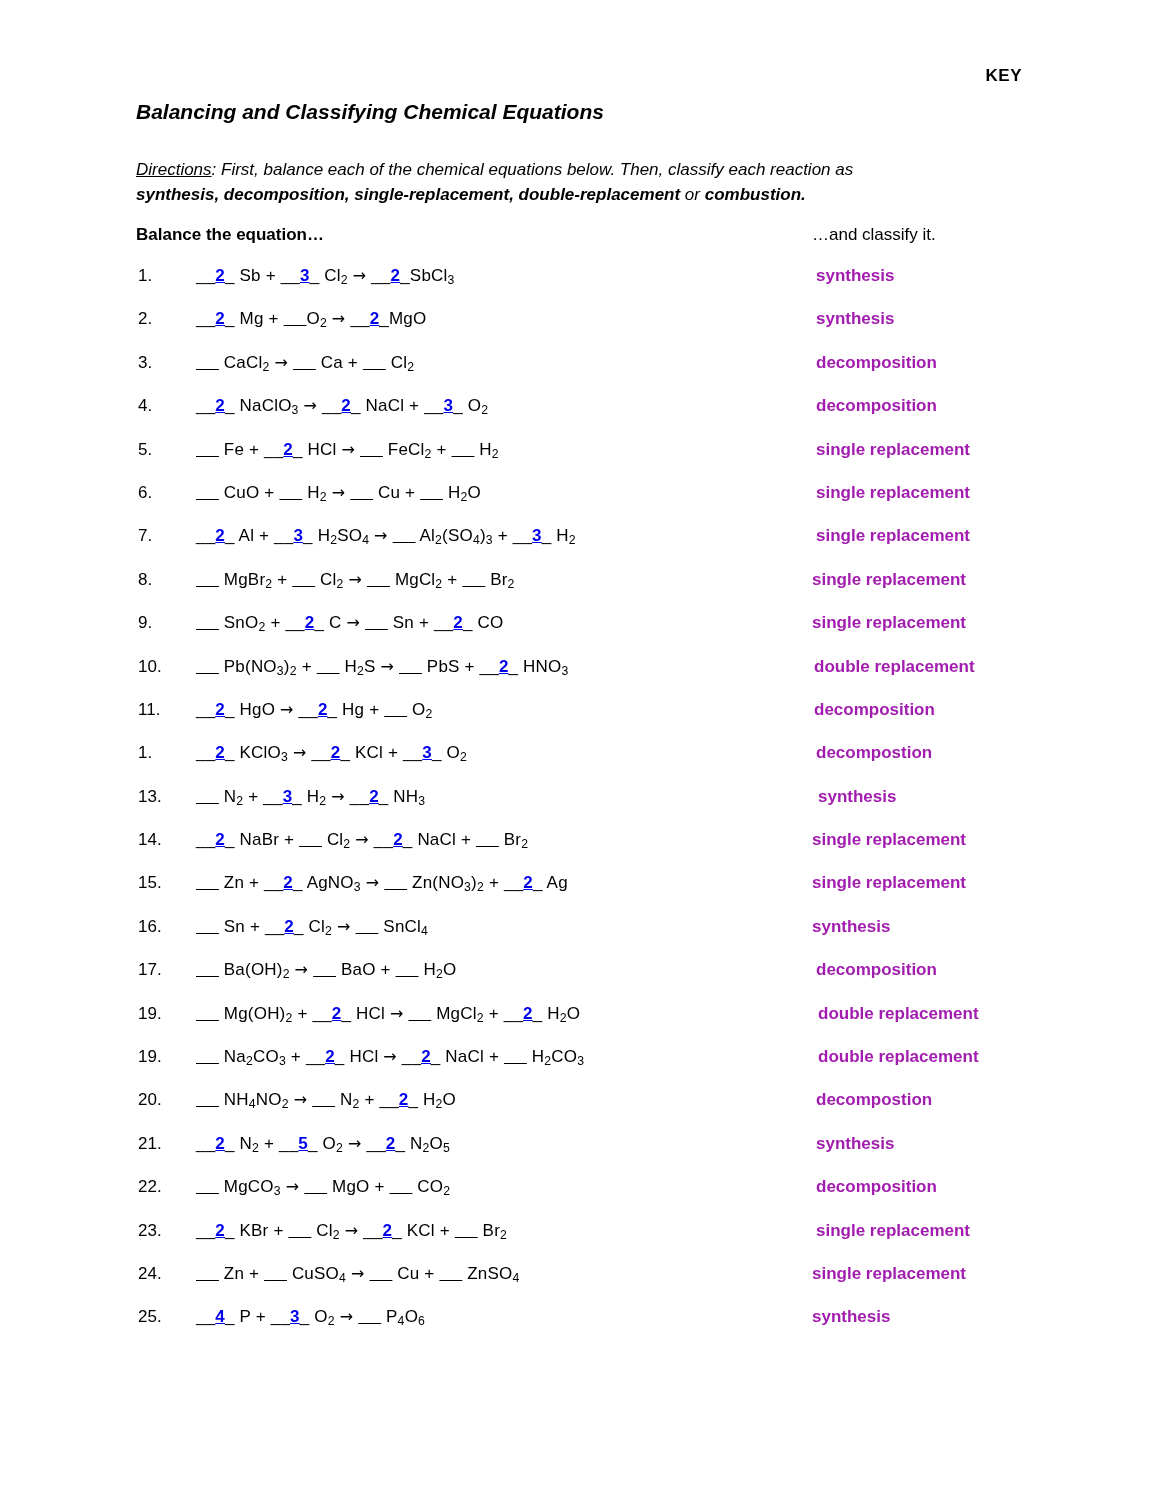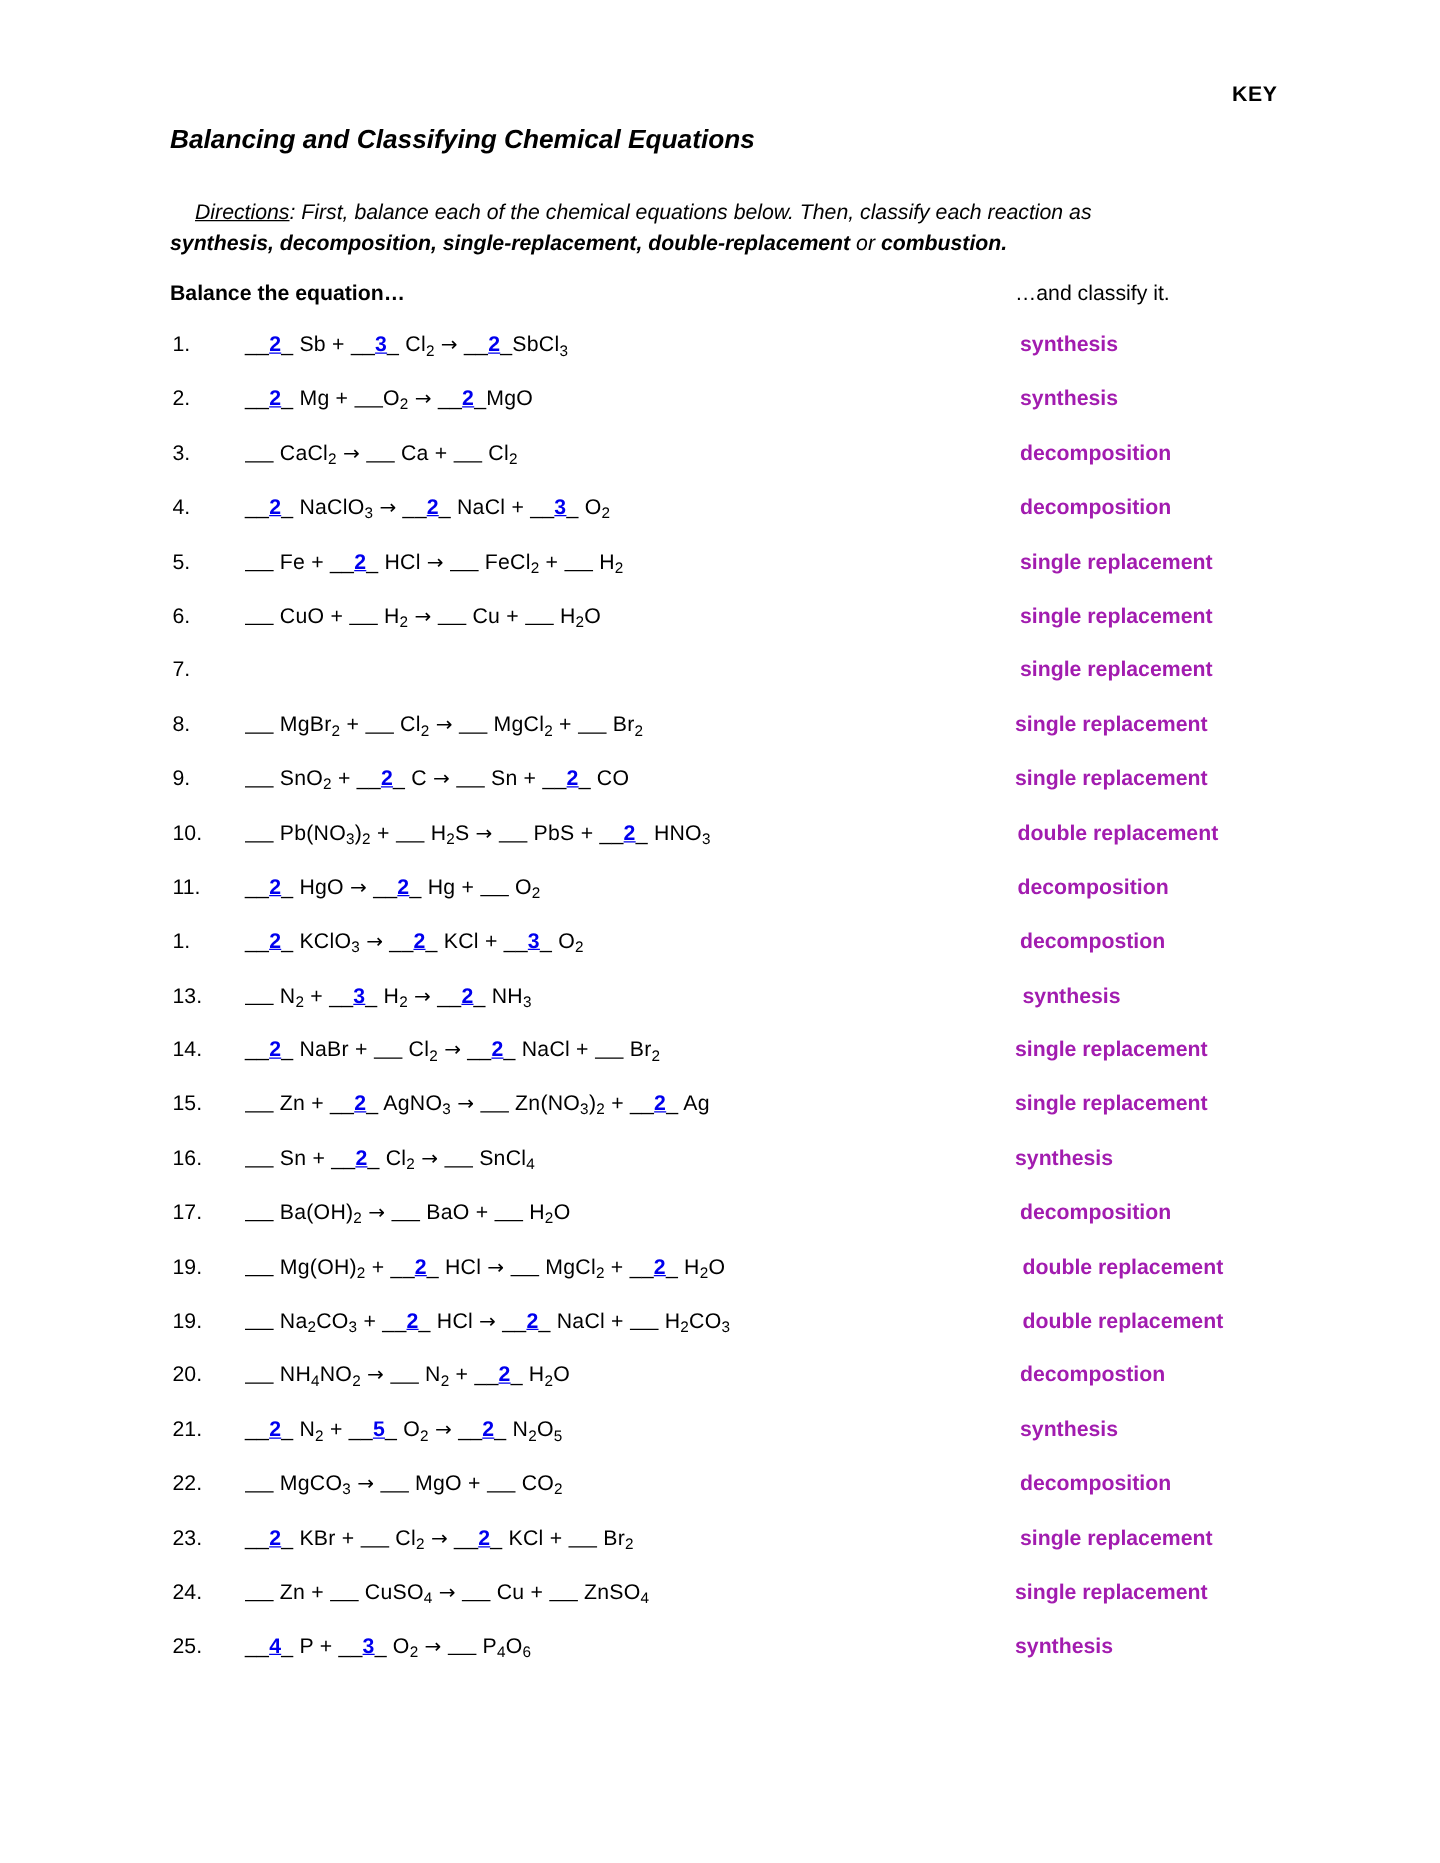--- a/index.html
+++ b/index.html
@@ -44,21 +44,20 @@
     top: 158px;
     left: 136px;
     width: 880px;
     font-size: 17px;
     font-style: italic;
     line-height: 1.45;
   }
   .directions .u {
     text-decoration: underline;
     font-style: italic;
-    margin-left: 20px;
   }
   .directions .b {
     font-weight: bold;
   }
   .col-head-left {
     position: absolute;
     top: 225px;
     left: 136px;
     font-size: 17px;
     font-weight: bold;
@@ -167,20 +166,21 @@
         <div class="eq"><span class="blank">&nbsp;&nbsp;&nbsp;&nbsp;</span> Fe  +  __<span class="coef">2</span>_ HCl <span class="arrow">→</span> <span class="blank">&nbsp;&nbsp;&nbsp;&nbsp;</span> FeCl<sub>2</sub>  +  <span class="blank">&nbsp;&nbsp;&nbsp;&nbsp;</span> H<sub>2</sub></div>
         <div class="cls" style="left: 816px;">single replacement</div>
       </div>
       <div class="row">
         <div class="num">6.</div>
         <div class="eq"><span class="blank">&nbsp;&nbsp;&nbsp;&nbsp;</span> CuO  +  <span class="blank">&nbsp;&nbsp;&nbsp;&nbsp;</span> H<sub>2</sub> <span class="arrow">→</span> <span class="blank">&nbsp;&nbsp;&nbsp;&nbsp;</span> Cu  +  <span class="blank">&nbsp;&nbsp;&nbsp;&nbsp;</span> H<sub>2</sub>O</div>
         <div class="cls" style="left: 816px;">single replacement</div>
       </div>
       <div class="row">
         <div class="num">7.</div>
+        <div class="eq">__<span class="coef">2</span>_ Al  +  __<span class="coef">3</span>_ H<sub>2</sub>SO<sub>4</sub> <span class="arrow">→</span> <span class="blank">&nbsp;&nbsp;&nbsp;&nbsp;</span> Al<sub>2</sub>(SO<sub>4</sub>)<sub>3</sub>  +  __<span class="coef">3</span>_ H<sub>2</sub></div>
         <div class="cls" style="left: 816px;">single replacement</div>
       </div>
       <div class="row">
         <div class="num">8.</div>
         <div class="eq"><span class="blank">&nbsp;&nbsp;&nbsp;&nbsp;</span> MgBr<sub>2</sub>  +  <span class="blank">&nbsp;&nbsp;&nbsp;&nbsp;</span> Cl<sub>2</sub> <span class="arrow">→</span> <span class="blank">&nbsp;&nbsp;&nbsp;&nbsp;</span> MgCl<sub>2</sub>  +  <span class="blank">&nbsp;&nbsp;&nbsp;&nbsp;</span> Br<sub>2</sub></div>
         <div class="cls" style="left: 812px;">single replacement</div>
       </div>
       <div class="row">
         <div class="num">9.</div>
         <div class="eq"><span class="blank">&nbsp;&nbsp;&nbsp;&nbsp;</span> SnO<sub>2</sub>  +  __<span class="coef">2</span>_ C <span class="arrow">→</span> <span class="blank">&nbsp;&nbsp;&nbsp;&nbsp;</span> Sn  +  __<span class="coef">2</span>_ CO</div>

